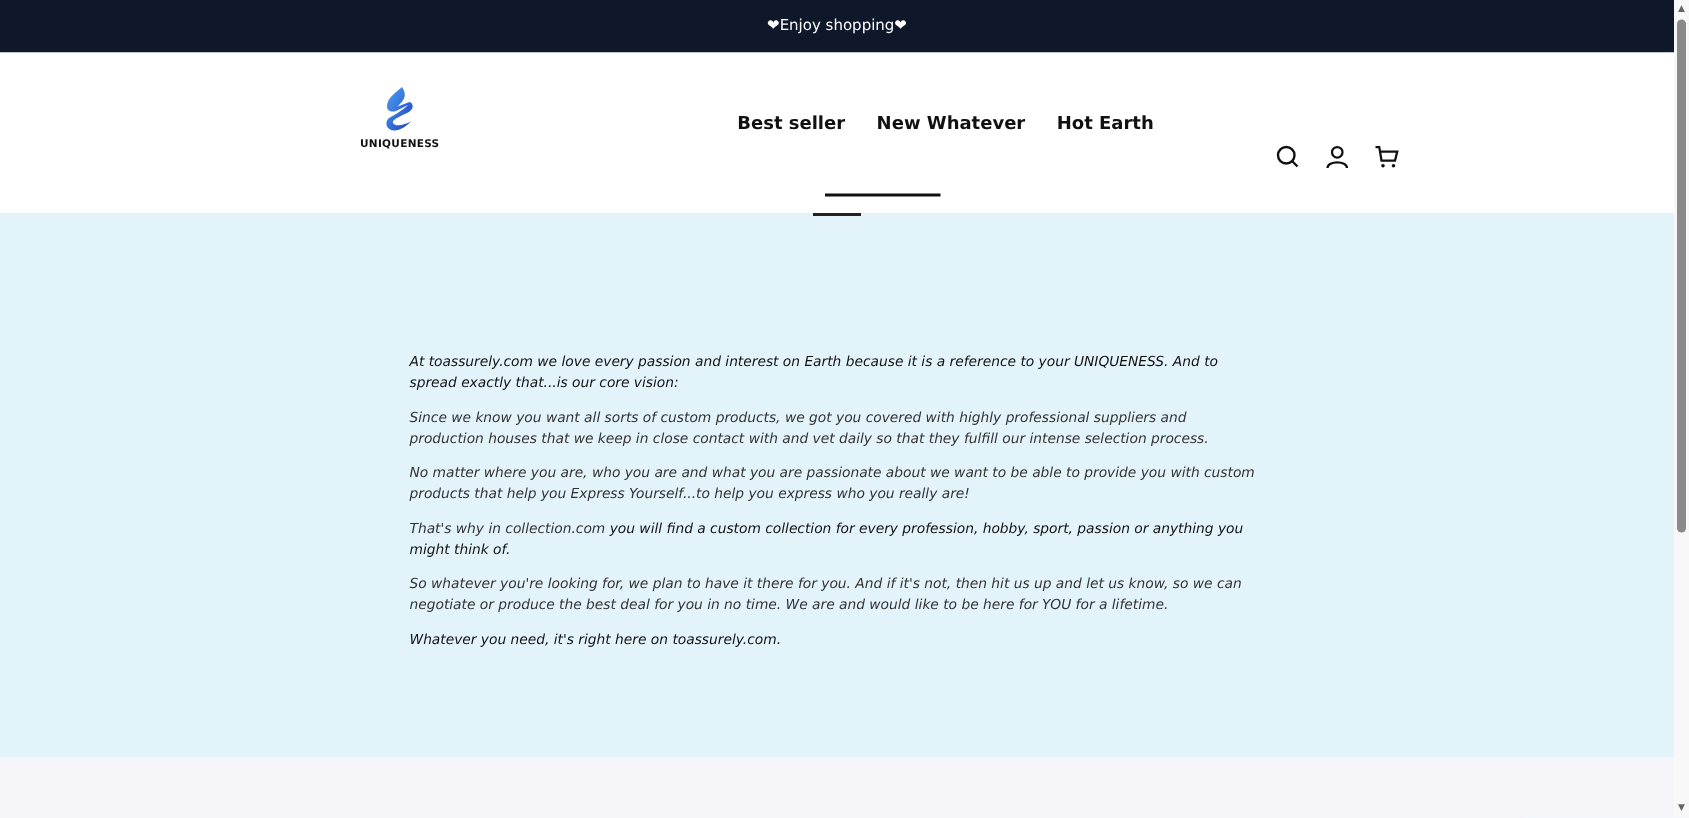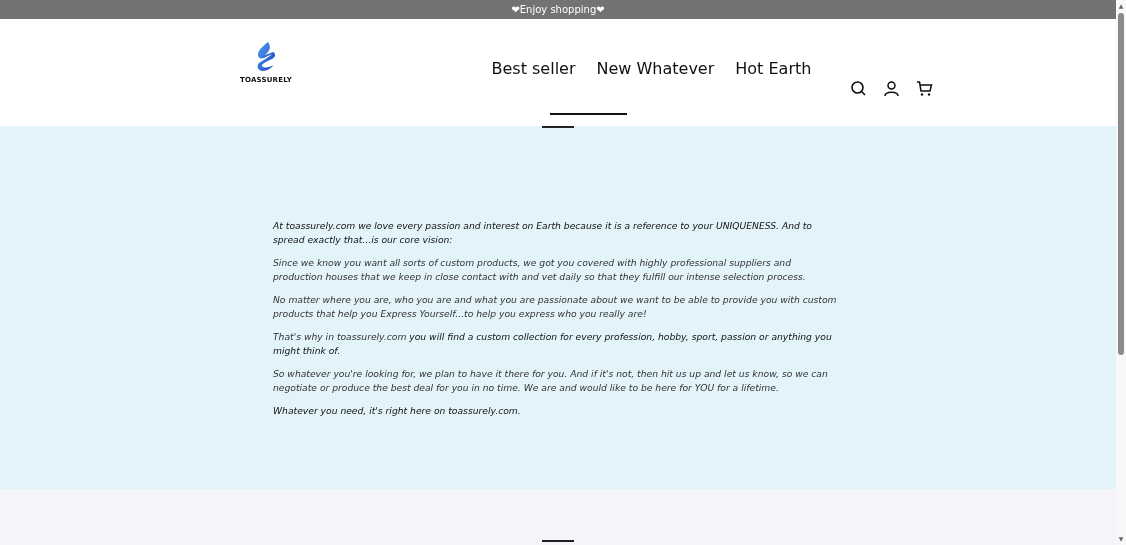--- a/index.html
+++ b/index.html
@@ -1,25 +1,25 @@
 <!DOCTYPE html>
 <html><head>
 <meta charset="utf-8">
 <style>
   * { box-sizing: border-box; margin: 0; padding: 0; }
   html, body { width: 1126px; height: 545px; overflow: hidden; }
   body { font-family: "DejaVu Sans", "Liberation Sans", sans-serif; background: #fff; position: relative; color: #222; }
   .page { position: absolute; left: 0; top: 0; width: 1116px; height: 545px; overflow: hidden; }
-  .announce { height: 19px; background: #737373; color: #fff; font-size: 10px; display: flex; align-items: center; justify-content: center; }
+  .announce { height: 35px; background: #0f172a; color: #fff; font-size: 10px; display: flex; align-items: center; justify-content: center; }
   .header { height: 96px; background: #fff; position: relative; }
   .logo { position: absolute; left: 240px; top: 22px; width: 50px; text-align: center; }
   .logo svg { display: block; margin: 0 auto; }
   .logo-text { font-size: 7px; font-weight: bold; color: #111; letter-spacing: 0.2px; margin-top: 3px; }
   .nav { position: absolute; left: 481px; top: 40px; display: flex; gap: 0; }
-  .nav a { font-size: 16px; color: #111; text-decoration: none; padding: 0 10.5px; display: block; }
+  .nav a { font-size: 12px; color: #111; text-decoration: none; padding: 0 10.5px; display: block; font-weight: bold; }
   .nav-underline { position: absolute; left: 550px; top: 94px; width: 77px; height: 2px; background: #111; }
   .icons { position: absolute; left: 850px; top: 61px; display: flex; gap: 16px; }
   .icons span { width: 17px; height: 17px; display: block; }
   .about { background: #e2f3fa; height: 363px; position: relative; }
   .about h1 { font-weight: normal; font-size: 17px; letter-spacing: 0.5px; text-align: center; padding-top: 29px; color: #222; }
   .title-bar { width: 32px; height: 2px; background: #222; margin: 11px auto 0; }
   .content { position: absolute; left: 273px; top: 93px; width: 570px; font-size: 9.2px; line-height: 14px; color: #333; }
   .content p { margin-bottom: 9px; font-style: italic; }
   .content .dark { color: #111; }
   .bottom { background: #f5f5f9; height: 63px; position: relative; }
@@ -41,21 +41,21 @@
     <div class="logo">
       <svg width="26" height="32" viewBox="0 0 26 32">
         <defs>
             <linearGradient id="g" x1="0" y1="0" x2="1" y2="1">
               <stop offset="0" stop-color="#4fa3f0"></stop>
               <stop offset="1" stop-color="#1d3fbf"></stop>
             </linearGradient>
           </defs>
         <path d="M16 1 C10 6 6 9 6 14 C6 17 9 18 12 17 L20 13 C16 17 10 20 7 22 C4 25 6 30 11 30 C15 30 19 27 22 24 C18 26 12 28 10 25 C9 23 14 21 20 18 C24 16 24 12 21 11 L13 14 C17 10 20 7 16 1 Z" fill="url(#g)"></path>
       </svg>
-      <div class="logo-text">TOASSURELY</div>
+      <div class="logo-text">UNIQUENESS</div>
     </div>
 
     <nav class="nav">
       <a>Best seller</a>
       <a>New Whatever</a>
       <a>Hot Earth</a>
     </nav>
     <div class="nav-underline"></div>
 
     <div class="icons">
@@ -80,21 +80,21 @@
       </span>
     </div>
   </div>
 
   <section class="about">
     <div class="title-bar"></div>
     <div class="content">
       <p class="dark">At toassurely.com we love every passion and interest on Earth because it is a reference to your UNIQUENESS. And to spread exactly that...is our core vision:</p>
       <p>Since we know you want all sorts of custom products, we got you covered with highly professional suppliers and production houses that we keep in close contact with and vet daily so that they fulfill our intense selection process.</p>
       <p>No matter where you are, who you are and what you are passionate about we want to be able to provide you with custom products that help you Express Yourself...to help you express who you really are!</p>
-      <p><span>That's why in toassurely.com </span><span class="dark">you will find a custom collection for every profession, hobby, sport, passion or anything you might think of.</span></p>
+      <p><span>That's why in collection.com </span><span class="dark">you will find a custom collection for every profession, hobby, sport, passion or anything you might think of.</span></p>
       <p>So whatever you're looking for, we plan to have it there for you. And if it's not, then hit us up and let us know, so we can negotiate or produce the best deal for you in no time. We are and would like to be here for YOU for a lifetime.</p>
       <p class="dark">Whatever you need, it's right here on toassurely.com.</p>
     </div>
   </section>
 
   <section class="bottom">
     <div class="bottom-bar"></div>
   </section>
 </div>
 

